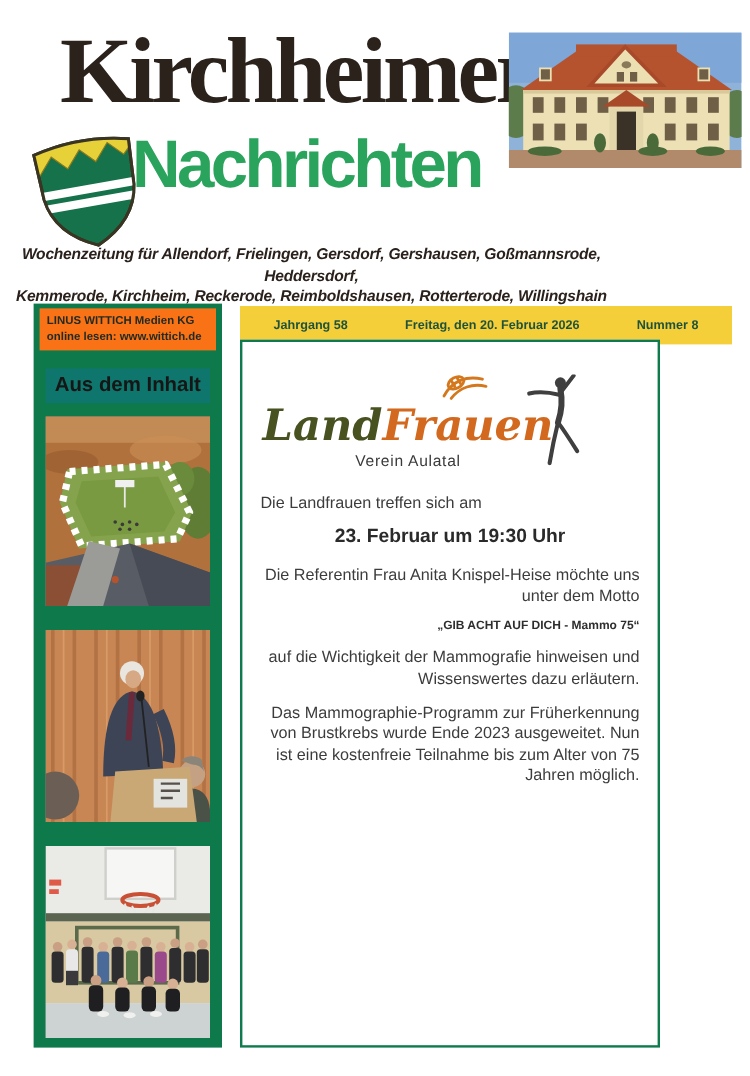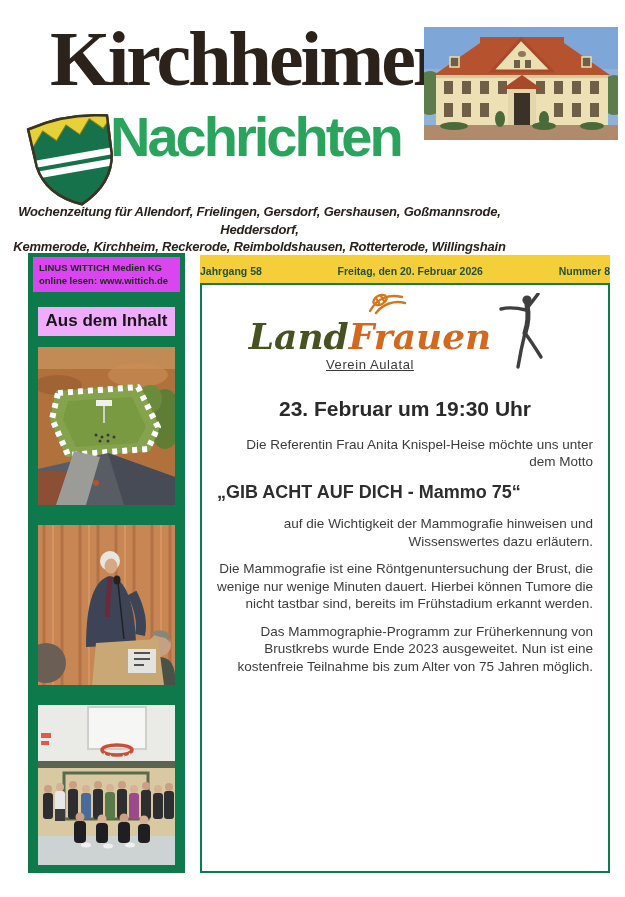--- a/index.html
+++ b/index.html
@@ -30,68 +30,68 @@
     text-align:center; font-weight:bold; font-style:italic;
     font-size:13px; color:#2b211c; line-height:1.35; letter-spacing:-0.2px;
   }
 
   
   .sidebar {
     position:absolute; left:28px; top:253px; width:157px; height:620px;
     background:#0e7a4c; padding:4px 5px;
   }
   .publisher-box {
-    background:#d946ef; padding:5px 6px 4px;
+    background:#f97316; padding:5px 6px 4px;
     font-size:9.5px; font-weight:bold; color:#232a22; line-height:1.35;
   }
   .inhalt-box {
-    background:#f0abfc; margin:15px 5px 11px; padding:4px 0 5px;
+    background:#0f766e; margin:15px 5px 11px; padding:4px 0 5px;
     text-align:center; font-size:17px; font-weight:bold; color:#161616;
   }
   .side-photo { display:block; margin:0 5px 20px; width:137px; background:#888; }
   .side-photo:last-child { margin-bottom:0; }
 
   
   .issue-bar {
     position:absolute; left:200px; top:255px; width:410px; height:32px;
     background:#f5cf3a; display:flex; justify-content:space-between; align-items:center;
-    padding:0 0; font-size:10.5px; font-weight:bold; color:#20523a;
+    padding:0 28px; font-size:10.5px; font-weight:bold; color:#20523a;
   }
 
   
   .article-box {
-    position:absolute; left:200px; top:283px; width:410px; height:590px;
+    position:absolute; left:200px; top:283px; width:350px; height:590px;
     background:#fff; border:2.5px solid #0f7a4e;
-    padding:4px 15px 10px; font-size:13.5px; color:#3c3c3c; line-height:1.3;
+    padding:23px 15px 10px; font-size:13.5px; color:#3c3c3c; line-height:1.3;
   }
   .logo-block { position:relative; height:96px; }
   .logo-words {
     position:absolute; left:0; right:70px; top:24px; text-align:center;
     font-family:"DejaVu Serif", serif; font-style:italic; font-weight:bold;
     font-size:36px; letter-spacing:0px; white-space:nowrap;
   }
   .land { color:#475220; }
   .frauen { color:#d2691e; }
   .bee { position:absolute; left:150px; top:0; width:46px; height:26px; }
   .dancer { position:absolute; right:48px; top:4px; width:46px; height:76px; }
   .verein {
     position:absolute; left:0; right:70px; top:68px; text-align:center;
-    font-size:13px; color:#3a3a3a; font-weight:500; letter-spacing:0.6px;text-decoration:underline;
+    font-size:13px; color:#3a3a3a; font-weight:500; letter-spacing:0.6px;
   }
   .program-title {
     text-align:center; font-size:34px; font-style:italic; font-weight:bold;
     color:#1f8a57; margin:8px 0 16px; letter-spacing:0.5px;
   }
   .intro { margin:6px 0 2px; }
   .event-lines {
-    text-align:center; font-size:21px; font-weight:bold; color:#2a2a2a;
+    text-align:center; font-size:16px; font-weight:bold; color:#2a2a2a;
     line-height:1.55; margin:8px 0 10px;
   }
   .para { margin:10px 0;text-align:right; }
-  .motto { text-align:left; font-weight:bold; margin:7px 0 11px; font-size:18px; color:#2e2e2e; }
+  .motto { text-align:right; font-weight:bold; margin:7px 0 11px; font-size:10px; color:#2e2e2e; }
 </style>
 </head>
 <body>
 
 <div class="page">
 
   <header>
     <div class="title-serif">Kirchheimer</div>
 
     <svg class="building-photo" viewBox="0 0 194 113" preserveAspectRatio="none">
@@ -341,28 +341,28 @@
           <path d="M27,17 C19,15 10,14 2,16" fill="none"></path>
           <path d="M29,14 C33,9 36,5 39,1" fill="none"></path>
           <path d="M26,40 C23,52 21,62 19,74" fill="none"></path>
           <path d="M26,40 C32,48 37,56 42,64" fill="none"></path>
         </g>
       </svg>
       <div class="verein">Verein Aulatal</div>
     </div>
 
 
+    <p class="intro">Die Landfrauen treffen sich am</p>
 
     <div class="event-lines">
       <div>23. Februar um 19:30 Uhr</div>
     </div>
 
     <p class="para">Die Referentin Frau Anita Knispel-Heise möchte uns unter dem Motto</p>
 
     <div class="motto">„GIB ACHT AUF DICH - Mammo 75“</div>
 
     <p class="para">auf die Wichtigkeit der Mammografie hinweisen und Wissenswertes dazu erläutern.</p>
-    <p class="para">Die Mammografie ist eine Röntgenuntersuchung der Brust, die wenige nur wenige Minuten dauert. Hierbei können Tumore die nicht tastbar sind, bereits im Frühstadium erkannt werden.</p>
     <p class="para">Das Mammographie-Programm zur Früherkennung von Brustkrebs wurde Ende 2023 ausgeweitet. Nun ist eine kostenfreie Teilnahme bis zum Alter von 75 Jahren möglich.</p>
 
   </main>
 
 </div>
 
 </body></html>

